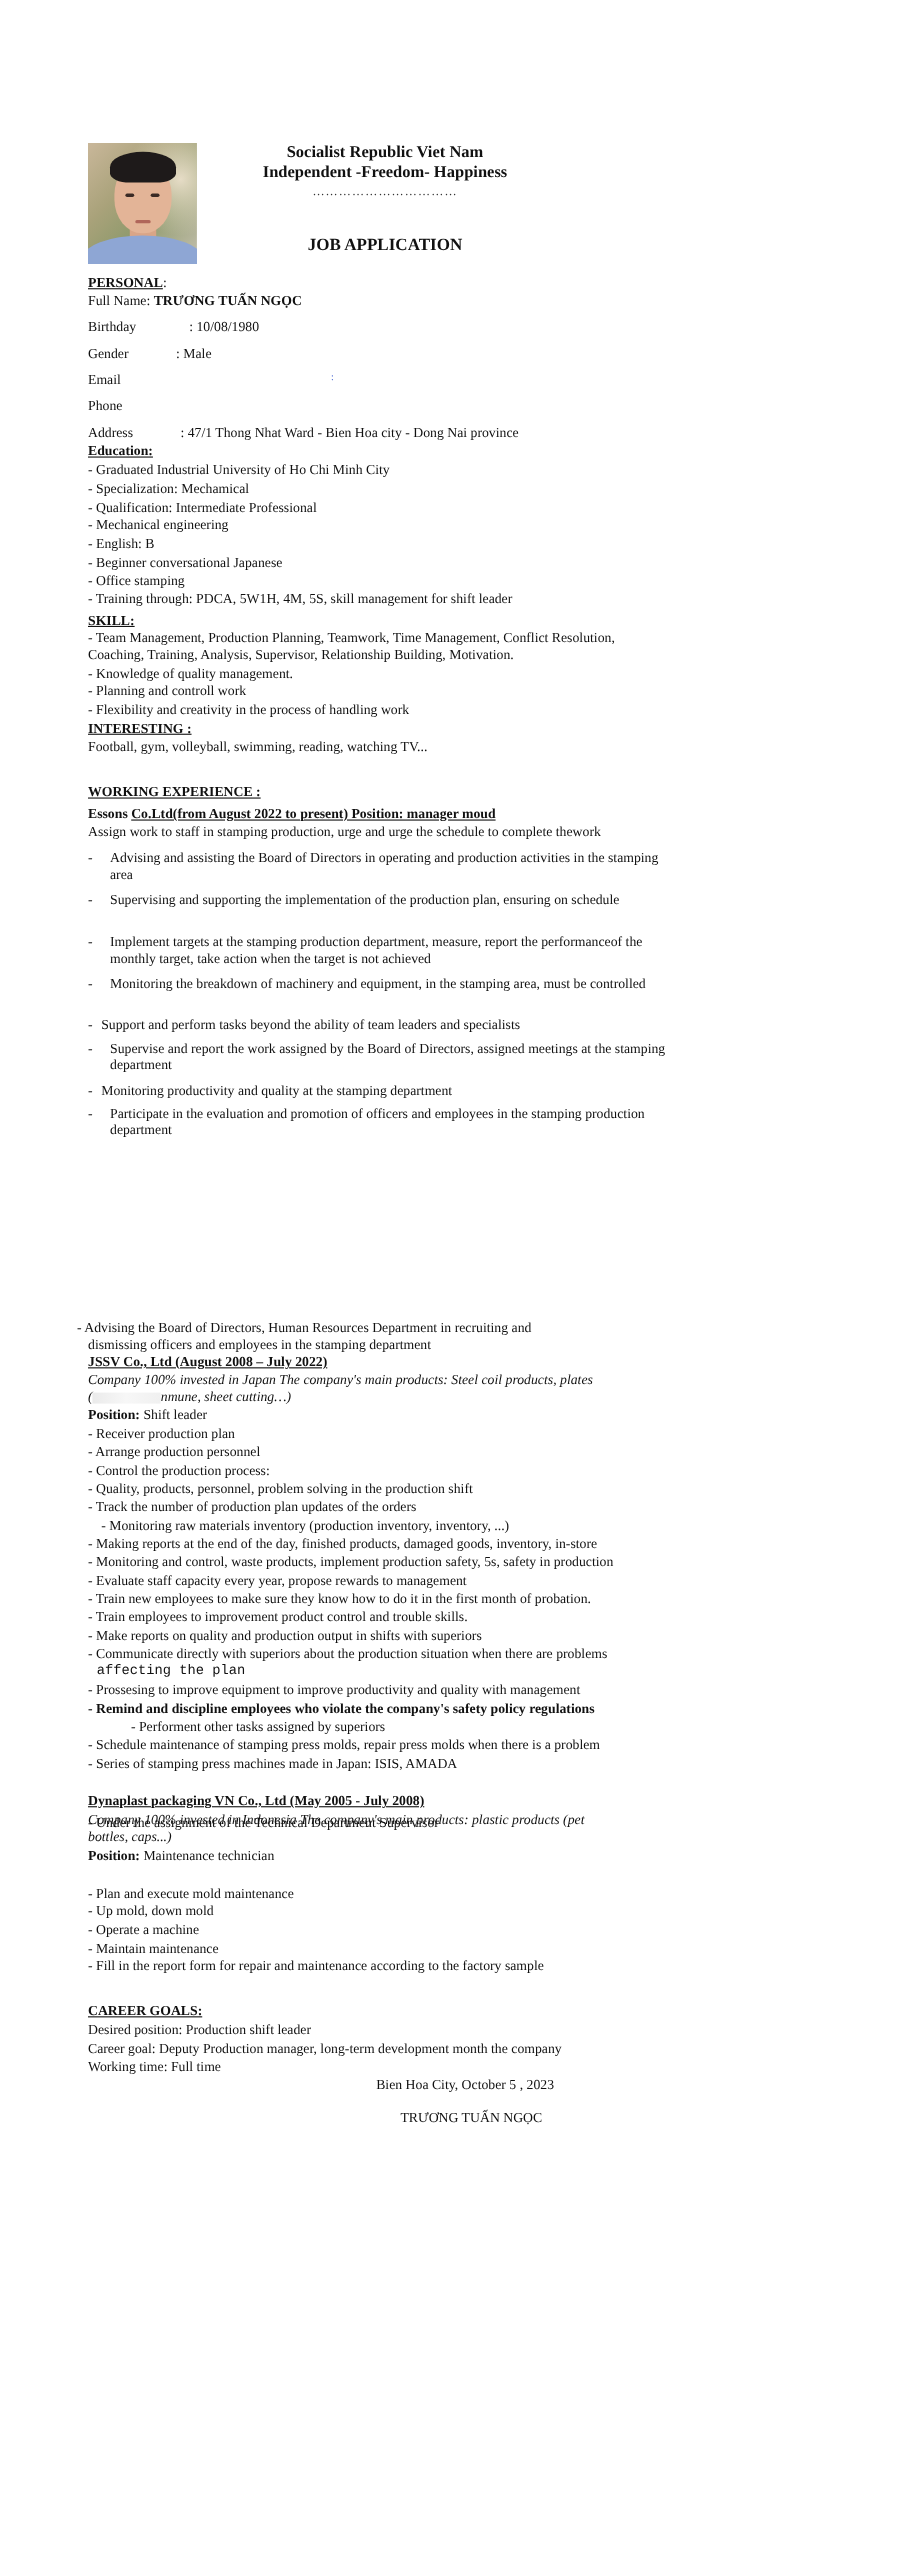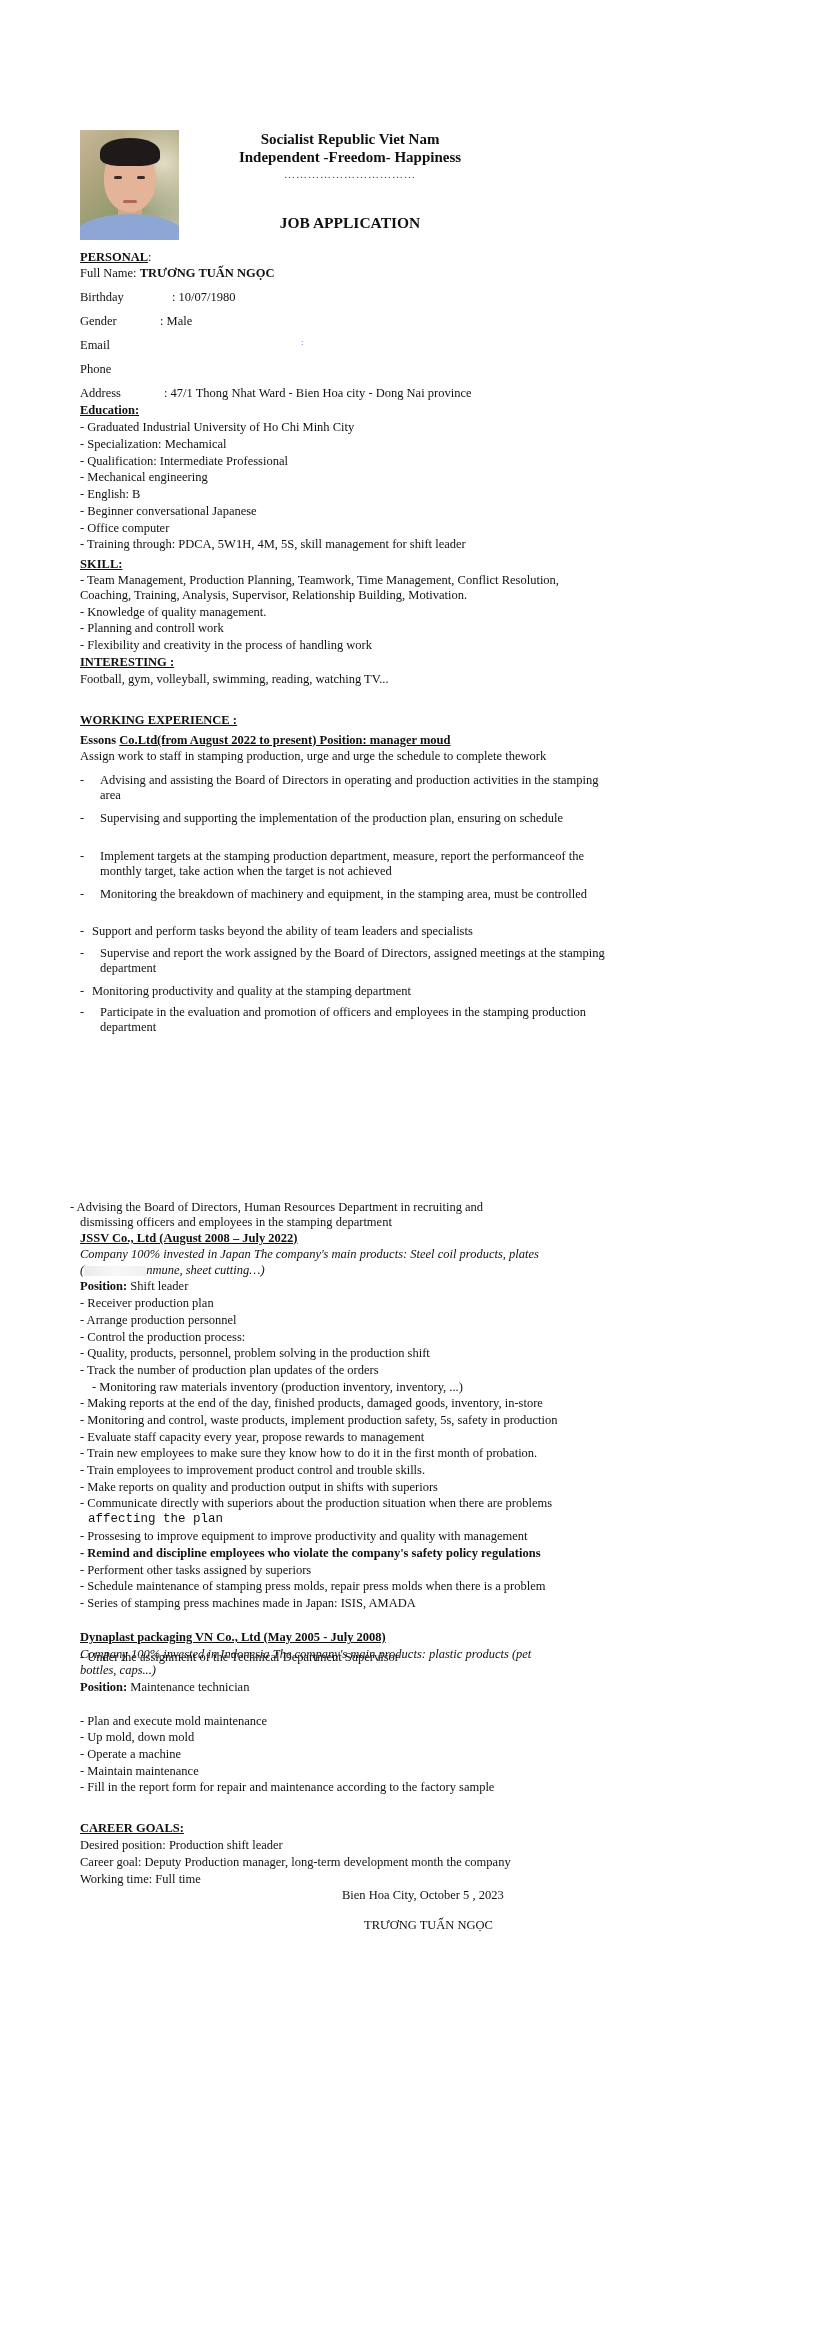--- a/index.html
+++ b/index.html
@@ -50,21 +50,21 @@
 <div class="dots" style="top:168px;">……………………………</div>
 <div class="hdr title" style="top:214px;">JOB APPLICATION</div>
 
 <div class="line" style="top:250px;">
   <span class="bold u">PERSONAL</span><span>:</span>
 </div>
 <div class="line" style="top:266px;">
   <span>Full Name: </span><span class="bold">TRƯƠNG TUẤN NGỌC</span>
 </div>
 <div class="line" style="top:290px;">
-  <span class="lbl" style="width:92px;">Birthday</span><span>: 10/07/1980</span>
+  <span class="lbl" style="width:92px;">Birthday</span><span>: 10/08/1980</span>
 </div>
 <div class="line" style="top:314px;">
   <span class="lbl" style="width:80px;">Gender</span><span>: Male</span>
 </div>
 <div class="line" style="top:338px;">
   <span>Email</span>
 </div>
 <span class="emailmark">:</span>
 <div class="line" style="top:362px;">
   <span>Phone</span>
@@ -73,21 +73,21 @@
   <span class="lbl" style="width:84px;">Address</span><span>: 47/1 Thong Nhat  Ward - Bien Hoa city - Dong Nai province</span>
 </div>
 
 <div class="sec" style="top:403px;">Education:</div>
 <div class="line" style="top:420px;">- Graduated Industrial University of Ho Chi Minh City</div>
 <div class="line" style="top:437px;">- Specialization: Mechamical</div>
 <div class="line" style="top:454px;">- Qualification: Intermediate Professional</div>
 <div class="line" style="top:470px;">- Mechanical engineering</div>
 <div class="line" style="top:487px;">- English: B</div>
 <div class="line" style="top:504px;">- Beginner conversational Japanese</div>
-<div class="line" style="top:521px;">- Office computer</div>
+<div class="line" style="top:521px;">- Office stamping</div>
 <div class="line" style="top:537px;">- Training through: PDCA, 5W1H, 4M, 5S, skill management for shift leader</div>
 
 <div class="sec" style="top:557px;">SKILL:</div>
 <div class="line" style="top:573px;">- Team Management, Production Planning, Teamwork, Time Management, Conflict Resolution,</div>
 <div class="line" style="top:588px;">Coaching, Training, Analysis, Supervisor, Relationship Building, Motivation.</div>
 <div class="line" style="top:605px;">- Knowledge of quality management.</div>
 <div class="line" style="top:621px;">- Planning and controll work</div>
 <div class="line" style="top:638px;">- Flexibility and creativity in the process of handling work</div>
 
 <div class="sec" style="top:655px;">INTERESTING :</div>
@@ -153,21 +153,21 @@
 <div class="line" style="top:1396px;">- Making reports at the end of the day, finished products, damaged goods, inventory, in-store</div>
 <div class="line" style="top:1413px;">- Monitoring and control, waste products, implement production safety, 5s, safety in production</div>
 <div class="line" style="top:1430px;">- Evaluate staff capacity every year, propose rewards to management</div>
 <div class="line" style="top:1446px;">- Train new employees to make sure they know how to do it in the first month of probation.</div>
 <div class="line" style="top:1463px;">- Train employees to improvement product control and trouble skills.</div>
 <div class="line" style="top:1480px;">- Make reports on quality and production output in shifts with superiors</div>
 <div class="line" style="top:1496px;">- Communicate directly with superiors about the production situation when there are problems</div>
 <div class="line" style="top:1512px; left:88px;font-family:Liberation Mono, monospace;">  affecting the plan</div>
 <div class="line" style="top:1529px;">- Prossesing to improve equipment to improve productivity and quality with management</div>
 <div class="line" style="top:1546px;font-weight:bold;">- Remind and discipline employees who violate the company's safety policy regulations</div>
-<div class="line" style="top:1563px;">- Performent other tasks assigned by superiors</div>
+<div class="line" style="top:1563px;margin-left:39px;">- Performent other tasks assigned by superiors</div>
 <div class="line" style="top:1579px;">- Schedule maintenance of stamping press molds, repair press molds when there is a problem</div>
 <div class="line" style="top:1596px;">- Series of stamping press machines made in Japan: ISIS, AMADA</div>
 
 <div class="line bold u" style="top:1630px;">Dynaplast packaging VN Co., Ltd (May 2005 - July 2008)</div>
 <div class="line ital" style="top:1647px;">Company 100% invested in Indonesia The company's main products: plastic products (pet</div>
 <div class="line ital" style="top:1663px;">bottles, caps...)</div>
 <div class="line" style="top:1680px;">
   <span class="bold">Position:</span><span> Maintenance technician</span>
 </div>
 <div class="line" style="top:1650px;">- Under the assignment of the Technical Department Supervisor</div>

